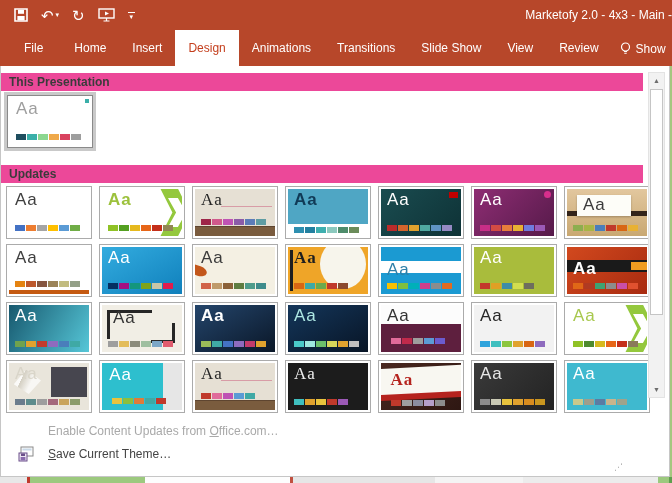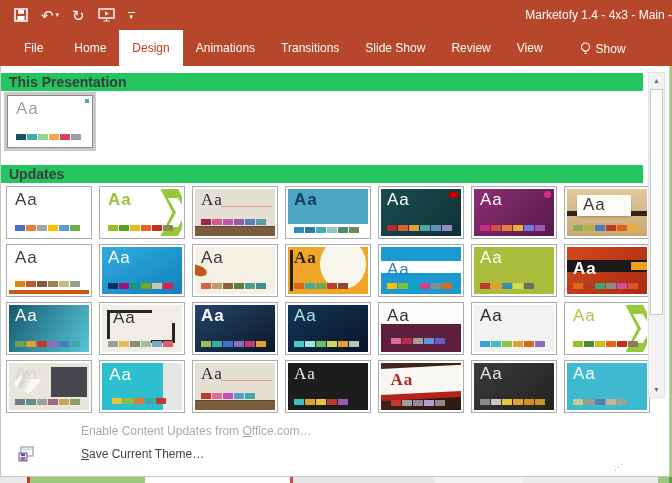--- a/index.html
+++ b/index.html
@@ -12,30 +12,30 @@
   .qat .qbtn{display:flex;align-items:center;color:#fff;cursor:default;}
   .qat svg{display:block;}
   .qat .caret{font-size:7px;color:#fff;margin-left:2px;}
   .qat .glyph{font-size:15px;color:#fff;line-height:1;}
   .qat .more{display:flex;flex-direction:column;align-items:center;color:#fff;}
   .qat .more .bar{width:7px;height:1px;background:#fff;margin-bottom:1px;}
   .qat .more .chev{font-size:7px;line-height:5px;}
   .title-text{position:absolute;right:0;top:8px;color:#fff;font-size:12px;white-space:nowrap;}
 
   
-  .tabrow{position:absolute;left:0;top:30px;width:672px;height:36px;background:#B7472A;display:flex;align-items:stretch;overflow:hidden;gap:16px;}
+  .tabrow{position:absolute;left:0;top:30px;width:672px;height:36px;background:#B7472A;display:flex;align-items:stretch;overflow:hidden;}
   .tab{color:#fff;font-size:12px;padding:11px 13px 0 13px;cursor:default;white-space:nowrap;}
   .tab.active{background:#ffffff;color:#C43E1C;}
   .tab-file{padding-left:24px;padding-right:18px;}
   .tellme{display:flex;align-items:center;gap:5px;color:#fff;font-size:12px;margin-left:8px;white-space:nowrap;padding-top:2px;}
 
   
   .panel{position:absolute;left:0;top:66px;width:670px;height:411px;background:#ffffff;
          border-left:1px solid #C6C6C6;border-right:1px solid #C6C6C6;border-bottom:1px solid #C6C6C6;box-sizing:border-box;}
-  .section-strip{height:18px;line-height:18px;background:#22c55e;color:#3B3B3B;font-size:14px;font-weight:bold;
+  .section-strip{height:18px;line-height:18px;background:#ec4899;color:#3B3B3B;font-size:12px;font-weight:bold;
                  padding-left:8px;margin-right:26px;}
   .strip-tp{margin-top:7px;}
   .strip-office{margin-top:8px;}
   .tp-row{height:62px;padding:4px 0 0 6px;}
 
   
   #office-grid{display:grid;grid-template-columns:repeat(7,86px);gap:5px 7px;padding:3px 0 0 5px;}
   .thumb{width:86px;height:53px;border:1px solid #ABABAB;background:#fff;box-sizing:border-box;padding:2px;cursor:default;}
   .thumb .art{position:relative;width:100%;height:100%;overflow:hidden;background:#fff;}
   .thumb.selected{box-shadow:0 0 0 3px #C9C9C9;border-color:#8A8A8A;}
@@ -93,21 +93,21 @@
   .decor-savon .aa{top:4%;left:9%;}
   .decor-savon .swatches{left:13%;bottom:6px;}
   .decor-redcard::before{content:"";position:absolute;left:-4%;right:-3%;top:9%;height:60%;background:#F8F7F1;
       transform:rotate(-3deg);box-shadow:0 2px 3px rgba(0,0,0,.45);z-index:1;}
   .decor-redcard::after{content:"";position:absolute;left:-4%;right:-3%;top:64%;height:6px;background:#B5231E;transform:rotate(-3deg);z-index:2;}
   .decor-redcard .aa{top:14%;left:12%;}
   .decor-redcard .swatches{bottom:4px;left:10px;}
 
   
   .menu{margin-top:6px;}
-  .menu-item{display:flex;align-items:center;height:23px;font-size:12px;color:#444444;cursor:default;gap:33px;}
+  .menu-item{display:flex;align-items:center;height:23px;font-size:12px;color:#444444;cursor:default;}
   .menu-item .mi-icon{width:16px;height:16px;margin-left:17px;margin-right:14px;flex:0 0 16px;}
   .menu-item.disabled{color:#A9A9A9;}
   .menu-item .u{text-decoration:underline;}
 
   
   .vscroll{position:absolute;right:4px;top:6px;width:17px;height:326px;background:#F2F2F2;border:1px solid #E3E3E3;box-sizing:border-box;}
   .sb-btn{position:absolute;left:0;right:0;height:15px;background:#F2F2F2;color:#6D6D6D;font-size:7px;text-align:center;line-height:15px;}
   .sb-up{top:0;}
   .sb-down{bottom:0;}
   .sb-thumb{position:absolute;left:1px;right:1px;top:16px;height:226px;background:#FFFFFF;border:1px solid #C5C5C5;box-sizing:border-box;}
@@ -143,33 +143,34 @@
           <rect x="1" y="1" width="15" height="9" fill="none" stroke="#fff" stroke-width="1.4"></rect>
           <path d="M7 3.4 L11 5.5 L7 7.6 Z" fill="#fff"></path>
           <path d="M8.5 10 L8.5 13 M5.5 13 h6" stroke="#fff" stroke-width="1.2" fill="none"></path>
         </svg>
     </span>
     <span class="qbtn more">
       <span class="bar"></span>
         <span class="chev">▾</span>
     </span>
   </div>
-  <div class="title-text">Marketofy 1.4 - 4x3 - Main -</div>
+  <div class="title-text">Marketofy 2.0 - 4x3 - Main -</div>
 </div>
 
 <div class="tabrow">
   <nav style="display:flex;">
       <div class="tab tab-file">File</div>
       <div class="tab">Home</div>
+      <div class="tab">Insert</div>
       <div class="tab active">Design</div>
       <div class="tab">Animations</div>
       <div class="tab">Transitions</div>
       <div class="tab">Slide Show</div>
+      <div class="tab">View</div>
       <div class="tab">Review</div>
-      <div class="tab">View</div>
     </nav>
   <div class="tellme">
     <svg width="11" height="14" viewBox="0 0 11 14">
         <circle cx="5.5" cy="5" r="4" fill="none" stroke="#fff" stroke-width="1.2"></circle>
         <path d="M4 9.5 h3 M4.3 11.3 h2.4" stroke="#fff" stroke-width="1.1"></path>
       </svg>
     <span>Show</span>
   </div>
 </div>
 

